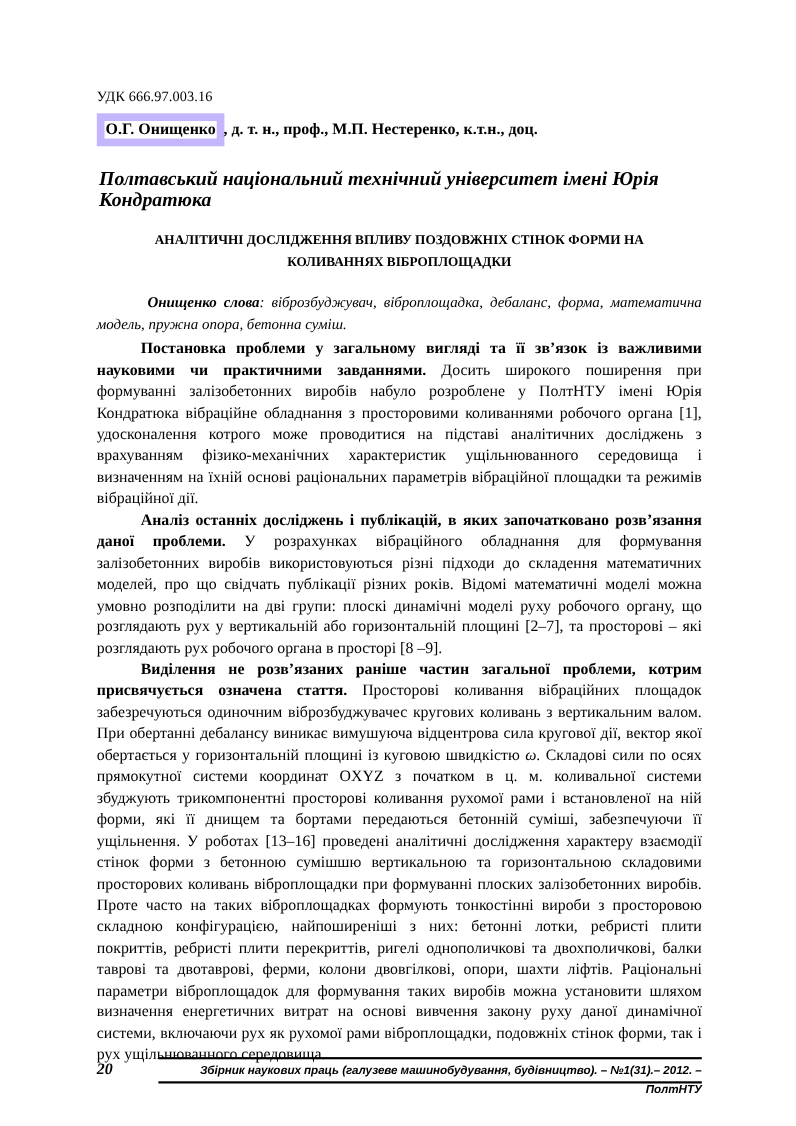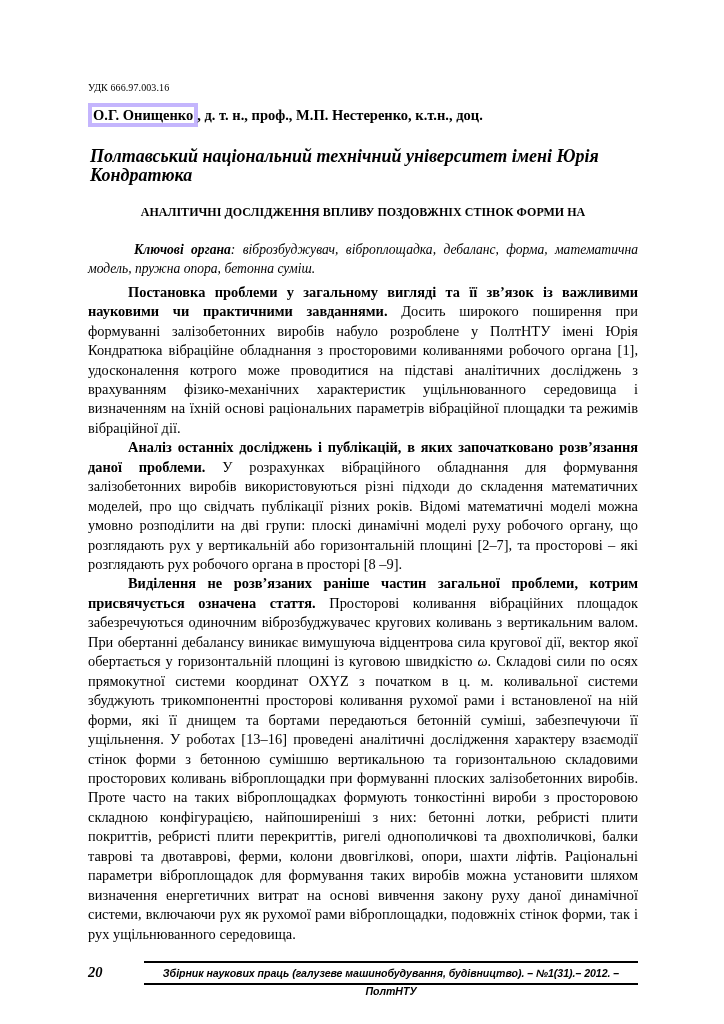--- a/index.html
+++ b/index.html
@@ -21,36 +21,36 @@
     left: 0; top: 0;
     width: 724px;
     height: 1024px;
     box-sizing: border-box;
     padding: 78px 86px 0 88px;
   }
 
   
   .udk {
     font-family: "Liberation Serif", "DejaVu Serif", serif;
-    font-size: 10px;
+    font-size: 13px;
     line-height: 19px;
     margin: 0 0 6px 0;
     letter-spacing: .1px;
   }
 
   .authors {
     font-family: "Liberation Serif", "DejaVu Serif", serif;
     font-size: 14.5px;
     font-weight: bold;
     line-height: 19px;
     margin: 0;
     white-space: nowrap;
   }
   .author-boxed {
-    border: 4px solid #c4b5fd;
+    border: 7px solid #c4b5fd;
     padding: 0 1px;
     display: inline-block;
     line-height: 16px;
     margin-right: -1px;
   }
 
   .affiliation {
     font-family: "Liberation Serif", "DejaVu Serif", serif;
     font-size: 18px;
     font-weight: bold;
@@ -135,21 +135,21 @@
     border-bottom: 2.2px solid #000;
     height: 20px;
   }
   .footer-text {
     position: absolute;
     left: 56px;
     right: 0;
     top: 4px;
     height: 18px;
     line-height: 18px;
-    text-align: center;
+    text-align: right;
     font-family: "Liberation Sans", "DejaVu Sans", sans-serif;
     font-weight: bold;
     font-style: italic;
     font-size: 10.6px;
     letter-spacing: -0.05px;
   }
 </style>
 </head>
 <body>
 
@@ -158,25 +158,26 @@
   <div class="udk">УДК 666.97.003.16</div>
 
   <div class="authors">
     <span class="author-boxed">О.Г. Онищенко</span><span>, д. т. н., проф., М.П. Нестеренко, к.т.н., доц.</span>
   </div>
 
   <div class="affiliation">Полтавський національний технічний університет імені Юрія Кондратюка</div>
 
   <div class="title">
     <div>АНАЛІТИЧНІ ДОСЛІДЖЕННЯ ВПЛИВУ ПОЗДОВЖНІХ СТІНОК ФОРМИ НА</div>
+    <div>КОЛИВАННЯХ ВІБРОПЛОЩАДКИ</div>
   </div>
 
 
   <div class="keywords">
-    <span class="kw-label">Ключові органа</span><span>: </span><span>віброзбуджувач, віброплощадка, дебаланс, форма, математична модель,  пружна опора, бетонна суміш.</span>
+    <span class="kw-label">Онищенко слова</span><span>: </span><span>віброзбуджувач, віброплощадка, дебаланс, форма, математична модель,  пружна опора, бетонна суміш.</span>
   </div>
 
   <p class="body-par first">
     <span class="lead">Постановка проблеми у загальному вигляді та її зв’язок із важливими науковими чи практичними завданнями.</span><span> Досить широкого поширення при формуванні залізобетонних виробів набуло розроблене у ПолтНТУ імені Юрія Кондратюка вібраційне обладнання з просторовими коливаннями робочого органа [1], удосконалення котрого може проводитися на підставі аналітичних досліджень з врахуванням фізико-механічних характеристик ущільнюванного середовища і визначенням на їхній основі раціональних параметрів вібраційної площадки та режимів вібраційної дії.</span>
   </p>
 
   <p class="body-par">
     <span class="lead">Аналіз останніх досліджень і публікацій, в яких започатковано розв’язання даної проблеми.</span><span> У розрахунках вібраційного обладнання для формування залізобетонних виробів використовуються різні підходи до складення математичних моделей, про що свідчать публікації різних років. Відомі математичні моделі можна умовно розподілити на дві групи: плоскі динамічні моделі руху робочого органу, що розглядають рух у вертикальній або горизонтальній площині [2–7], та просторові – які розглядають рух робочого органа в просторі [8 –9].</span>
   </p>
 

